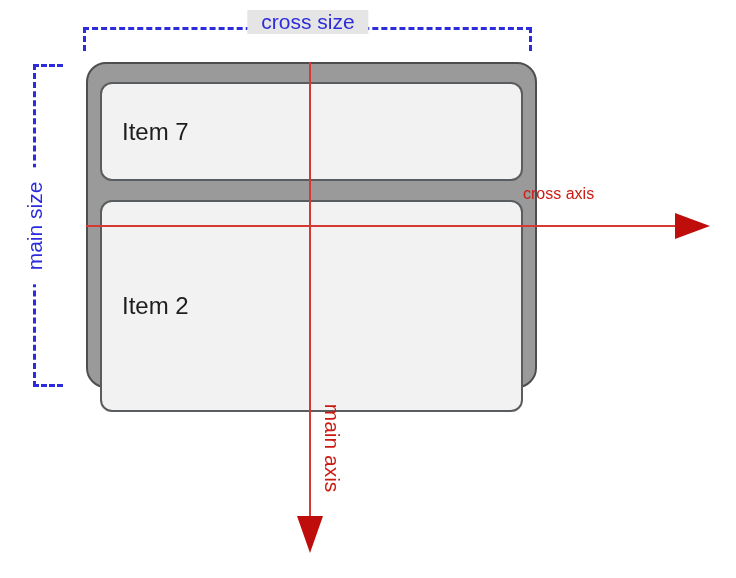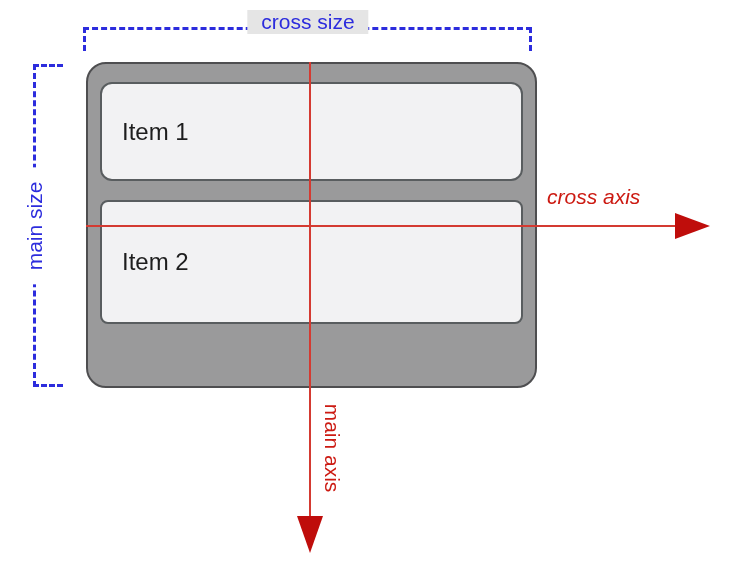--- a/index.html
+++ b/index.html
@@ -72,21 +72,21 @@
     background: var(--item-fill, #f2f2f3);
     border: 2px solid var(--item-border, #595d5f);
     border-radius: 12px;
     display: flex;
     align-items: center;
     padding-left: 20px;
     font-size: 24px;
     color: var(--item-text, #1d1d1d);
   }
   .flex-item.item-1 { top: 18px;  height: 99px; }
-  .flex-item.item-2 { top: 136px; height: 124px; border-radius: 8px; }
+  .flex-item.item-2 { top: 136px; height: 212px; }
 
   
   .axis-line-h {
     position: absolute;
     left: 86px; top: 225px;
     width: 590px; height: 2px;
     background: var(--axis-red, #d43a31);
   }
   .axis-arrow-right {
     position: absolute;
@@ -105,25 +105,24 @@
   .axis-arrow-down {
     position: absolute;
     left: 297px; top: 516px;
     width: 0; height: 0;
     border-top: 37px solid var(--arrow-red, #bf0d0b);
     border-left: 13px solid transparent;
     border-right: 13px solid transparent;
   }
   .cross-axis-label {
     position: absolute;
-    left: 547px; top: 185px;
-    font-size: 21px;
+    left: 523px; top: 185px;
+    font-size: 16px;
     color: var(--axis-text-red, #cc1a12);
     white-space: nowrap;
-    font-style: italic;
   }
   .main-axis-label {
     position: absolute;
     left: 332px; top: 448px;
     transform-origin: 0 0;
     transform: rotate(90deg) translate(-50%, -50%);
     font-size: 21px;
     color: var(--axis-text-red, #cc1a12);
     white-space: nowrap;
   }
@@ -133,21 +132,21 @@
 
 <div class="stage">
 
   <div class="bracket-top"></div>
   <div class="bracket-left"></div>
   <span class="cross-size-label">cross size</span>
   <span class="main-size-label">main size</span>
 
   <div class="flex-container">
     <div class="flex-item item-1">
-      <span>Item 1</span>
+      <span>Item 7</span>
     </div>
     <div class="flex-item item-2">
       <span>Item 2</span>
     </div>
   </div>
 
   <div class="axis-line-h"></div>
   <div class="axis-arrow-right"></div>
   <div class="axis-line-v"></div>
   <div class="axis-arrow-down"></div>

